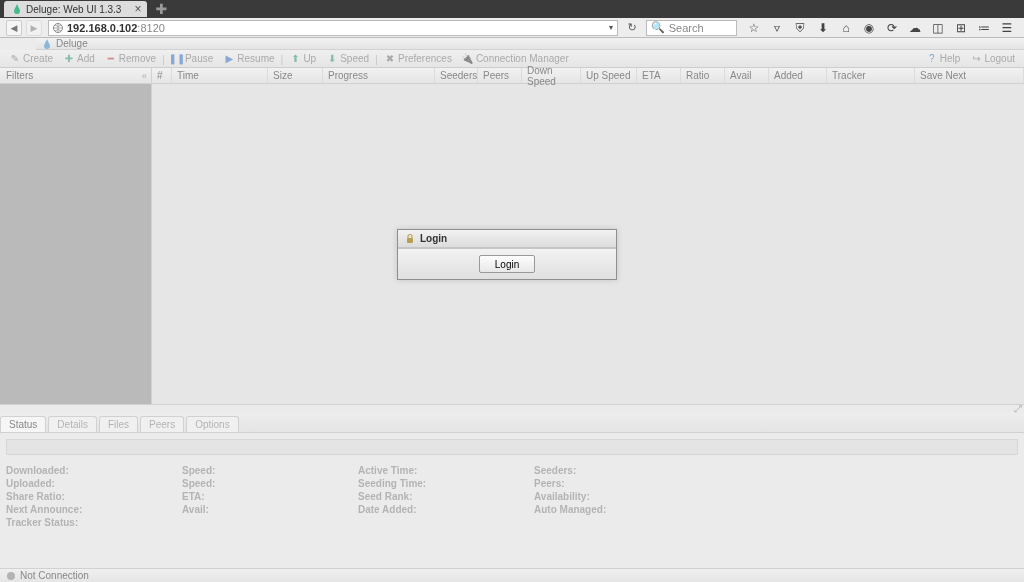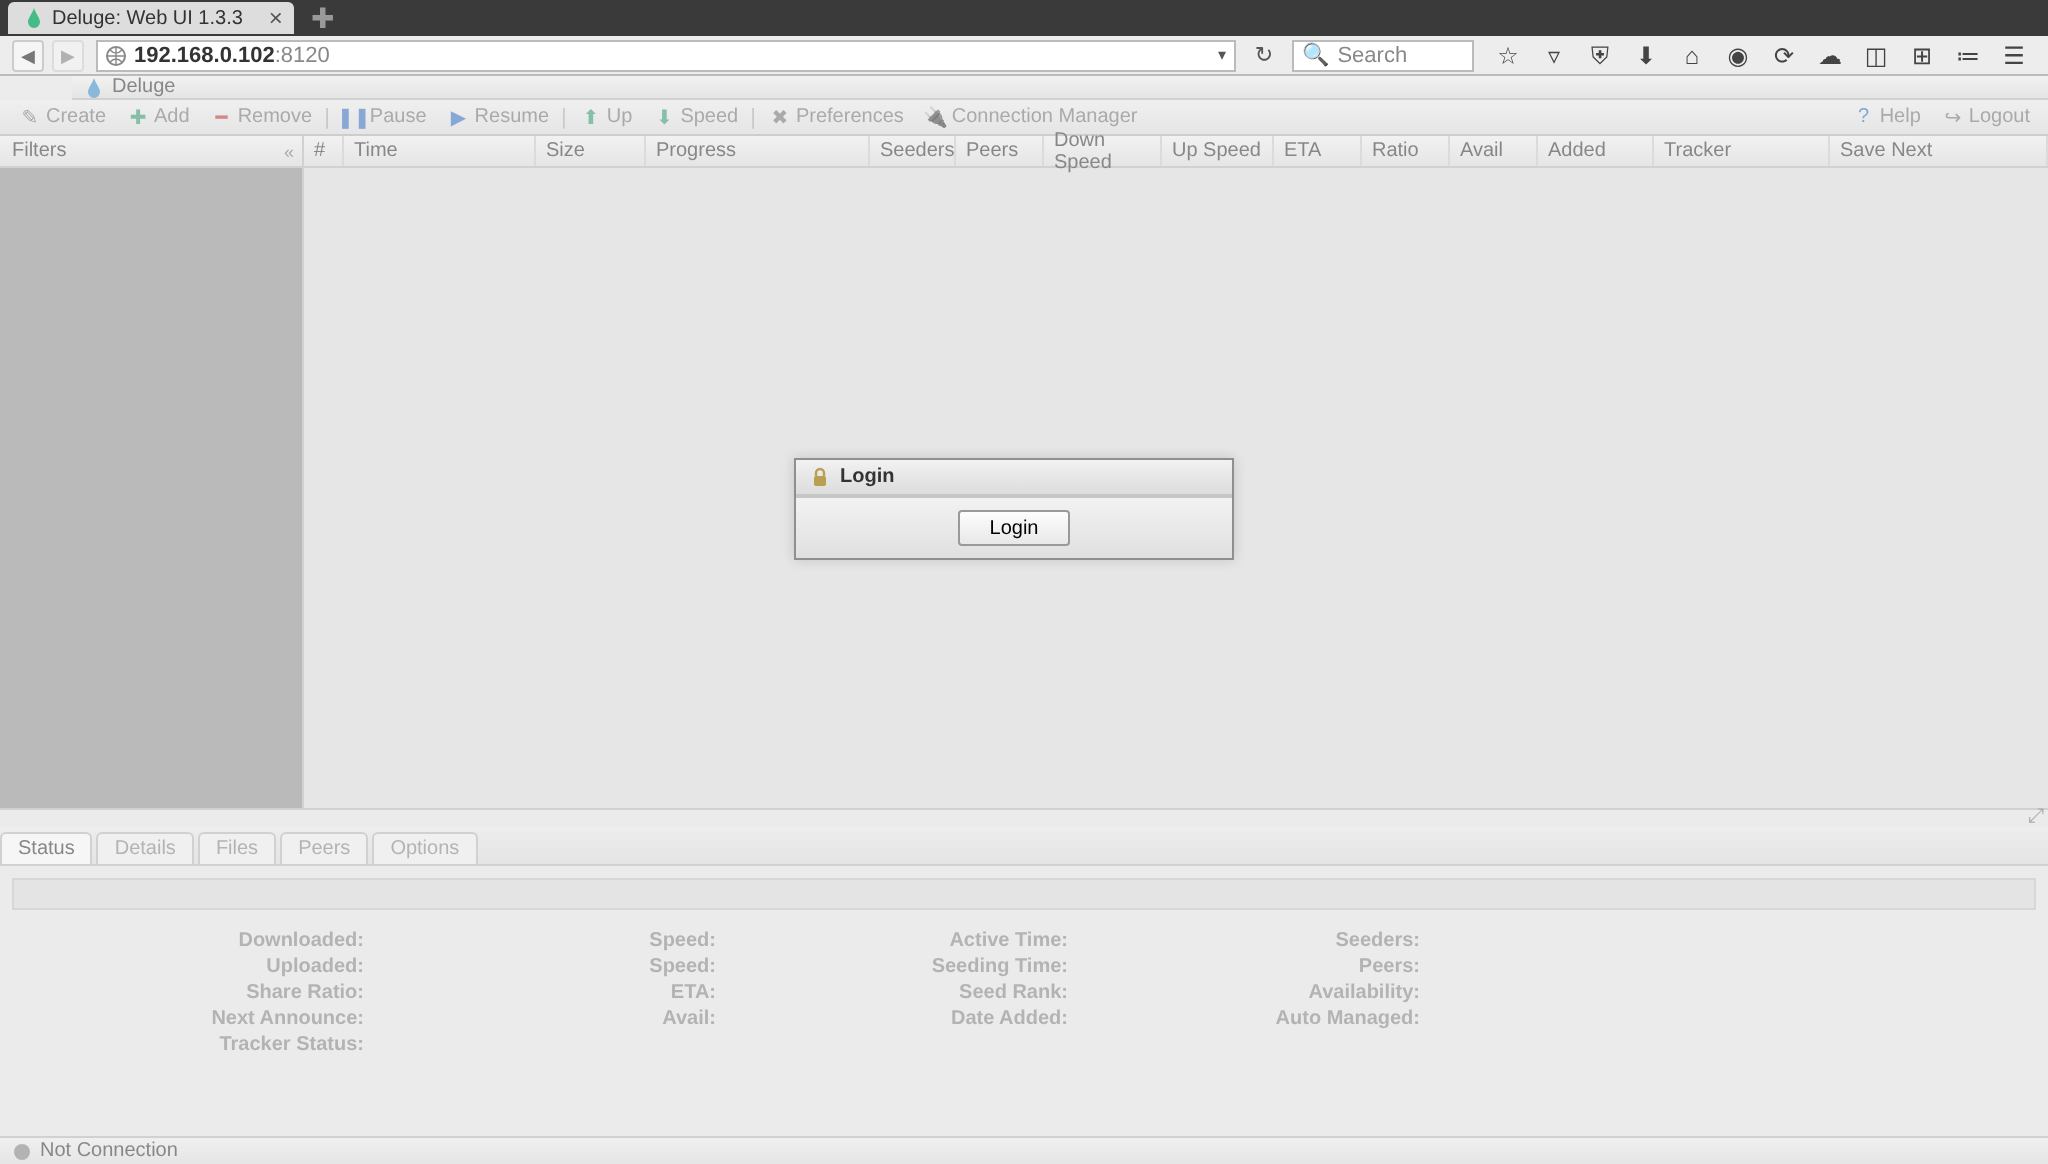--- a/index.html
+++ b/index.html
@@ -39,21 +39,21 @@
 .bottom { border-top: 1px solid #c6c6c6; background: #efefef; height: 165px; position: relative; }
 .bottom-bar { height: 8px; position: relative; }
 .bottom-bar .expand { position: absolute; right: 2px; top: -2px; font-size: 10px; color: #888; }
 .tabs-strip { height: 20px; background: linear-gradient(#f2f2f2,#e4e4e4); border-bottom: 1px solid #c6c6c6; display: flex; align-items: flex-end; padding: 0 0; gap:2px;}
 .dtab { padding: 2px 8px; font-size: 10px; border: 1px solid #c6c6c6; border-bottom: none; border-radius: 3px 3px 0 0; background: #f6f6f6; color: #999; }
 .dtab.active { background: #fff; color: #555; }
 .bottom-content { padding: 6px; }
 .info-grid { height: 16px; background: #e4e4e4; border: 1px solid #d0d0d0; margin-bottom: 8px; }
 .status-fields { display: flex; font-size: 10px; color: #999; font-weight: bold; }
 .status-col { width: 176px; }
-.status-col div { margin: 2px 0; text-align: right; }
+.status-col div { margin: 2px 0; }
 .statusbar { position: absolute; bottom: 0; left: 0; right: 0; height: 14px; background: linear-gradient(#f5f5f5,#e6e6e6); border-top: 1px solid #c6c6c6; display: flex; align-items: center; padding: 0 6px; font-size: 10px; color: #555; }
 .statusbar .sic { width: 10px; height: 10px; margin-right: 4px; }
 .modal { position: absolute; left: 397px; top: 229px; width: 220px; background: #e8e8e8; border: 1px solid #8f8f8f; box-shadow: 0 0 6px rgba(0,0,0,0.15); }
 .modal-h { height: 18px; background: linear-gradient(#f2f2f2,#dcdcdc); border-bottom: 1px solid #c6c6c6; display: flex; align-items: center; padding: 0 6px; font-size: 10px; color: #333; font-weight: bold;}
 .modal-h .mic { width: 12px; height: 12px; margin-right: 4px; }
 .modal-body { padding: 14px 8px 10px 8px; display: flex; align-items: center; }
 .modal-body label { font-size: 11px; color: #333; margin-right: 4px; }
 .modal-body input { flex: 1; height: 16px; border: 1px solid #aaa; padding: 0 3px; font-size: 11px; }
 .modal-foot { background: linear-gradient(#f2f2f2,#e0e0e0); border-top: 1px solid #c6c6c6; padding: 6px; display: flex; justify-content: center; }
 .modal-foot button { width: 56px; height: 18px; font-size: 10px; background: linear-gradient(#fdfdfd,#e8e8e8); border: 1px solid #999; border-radius: 2px; }

